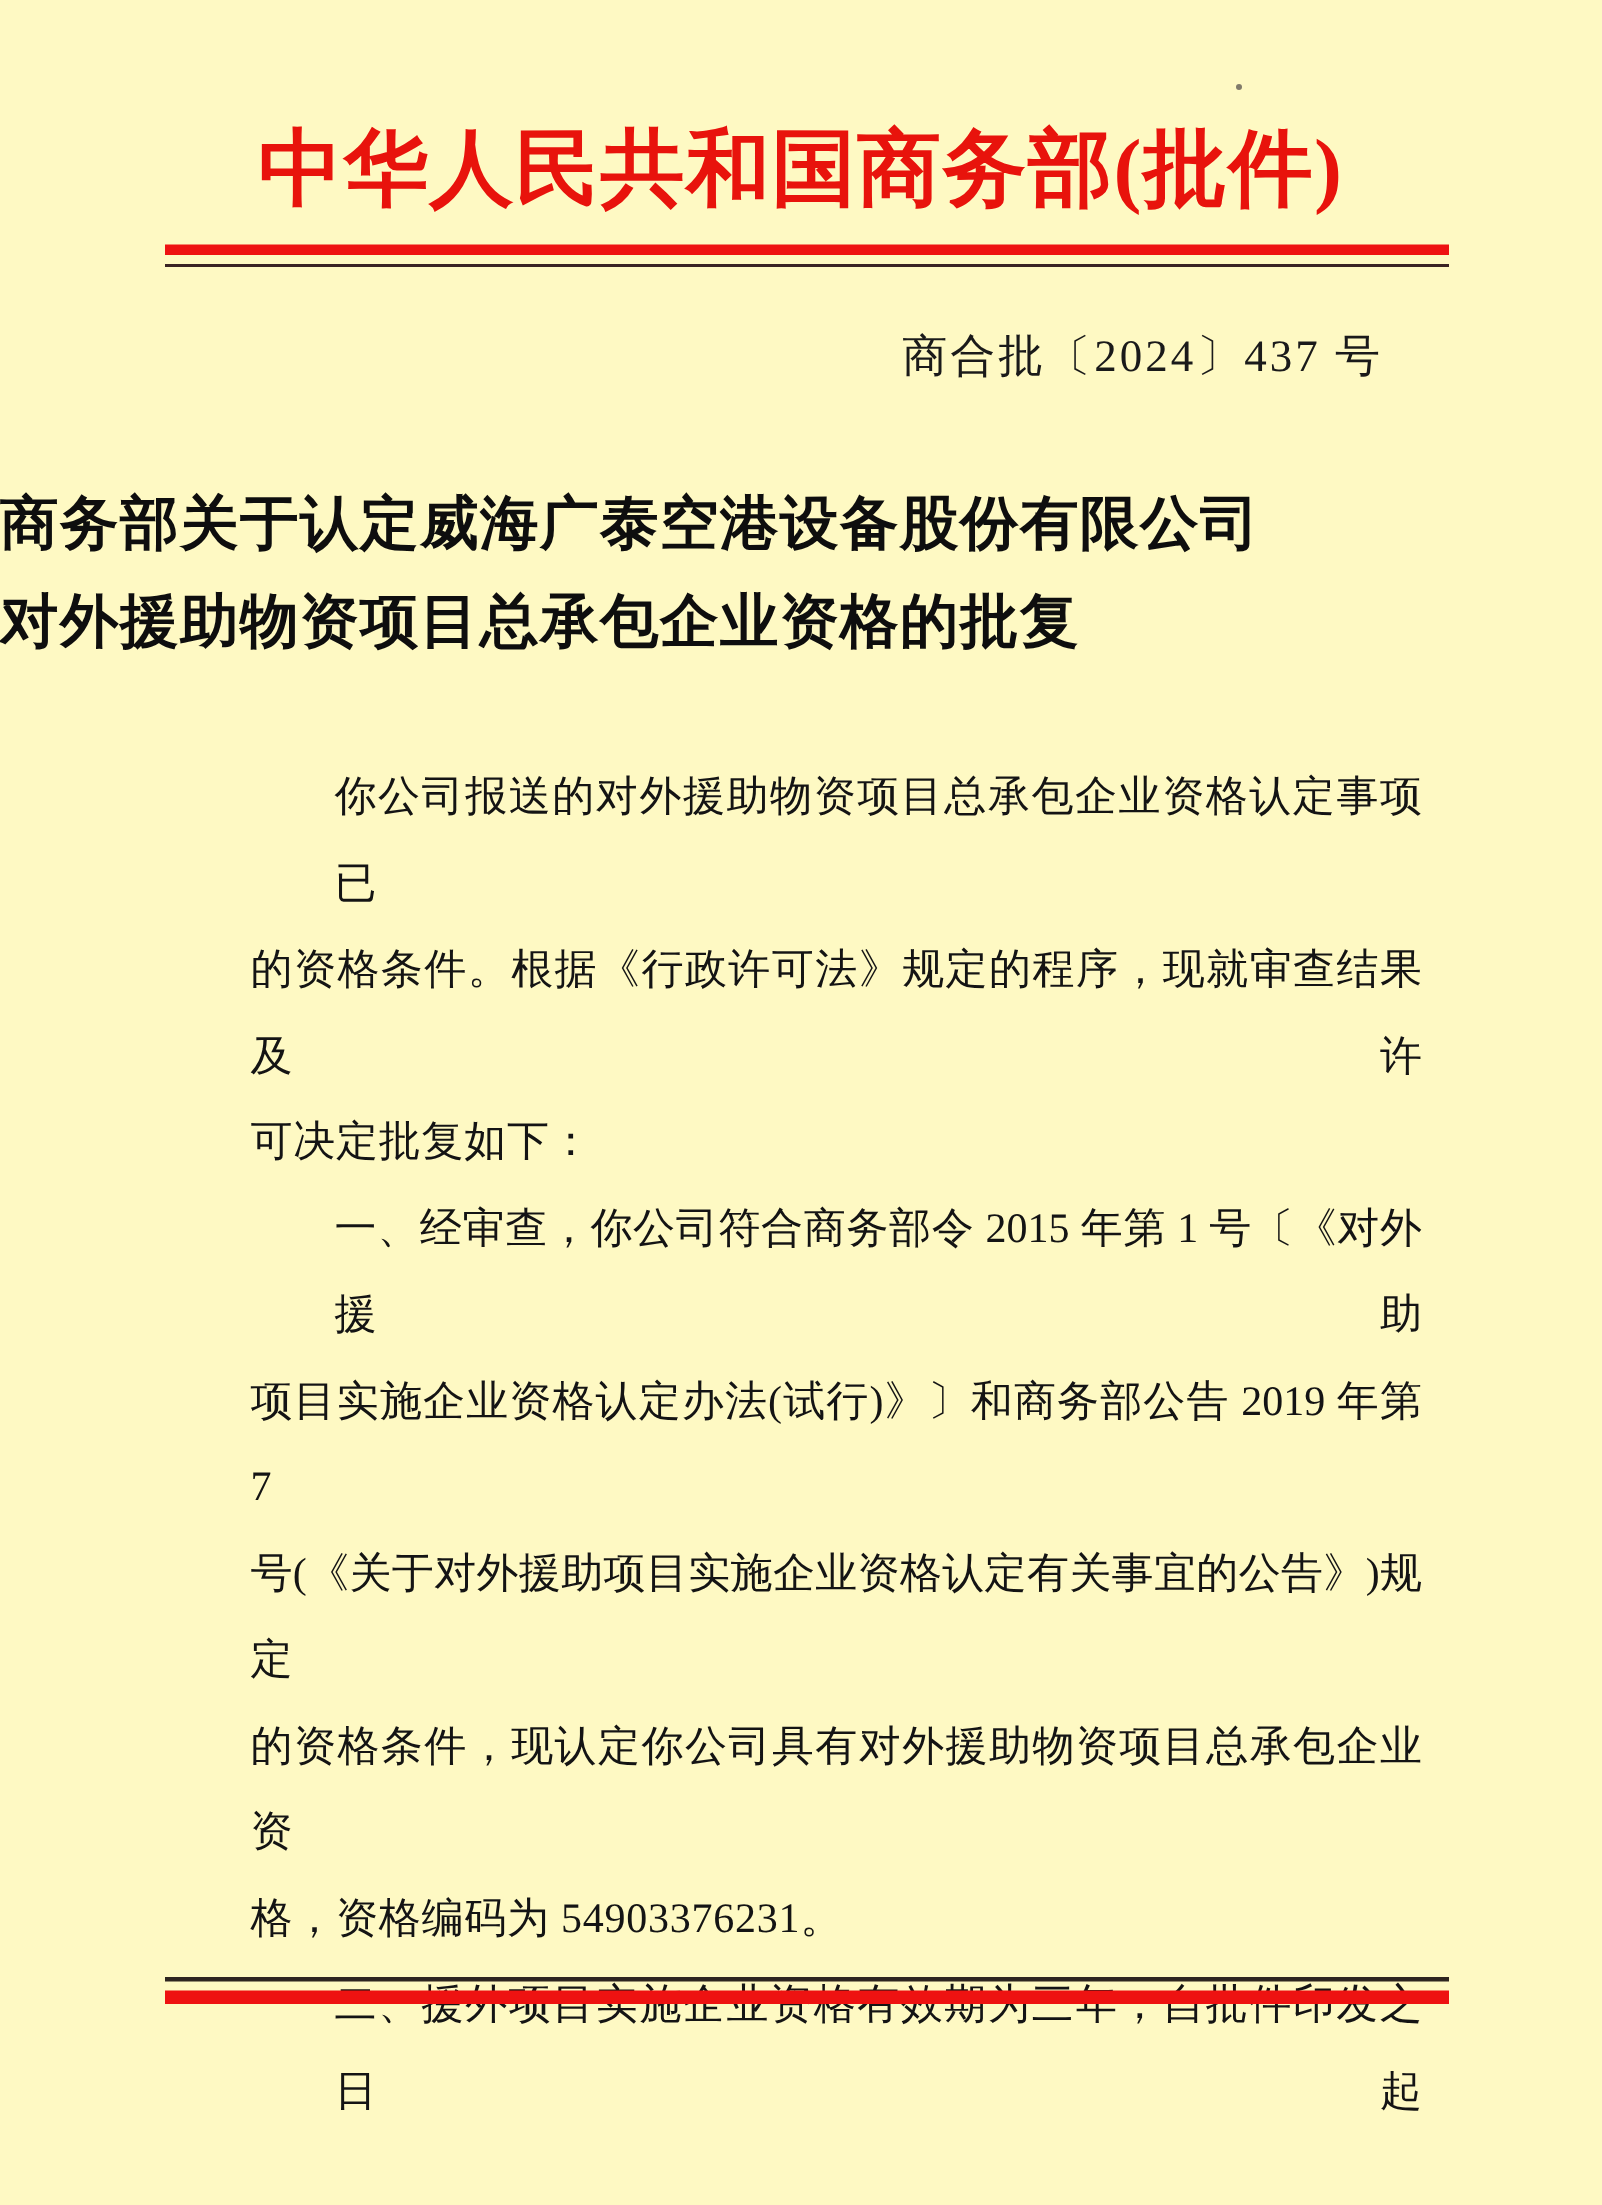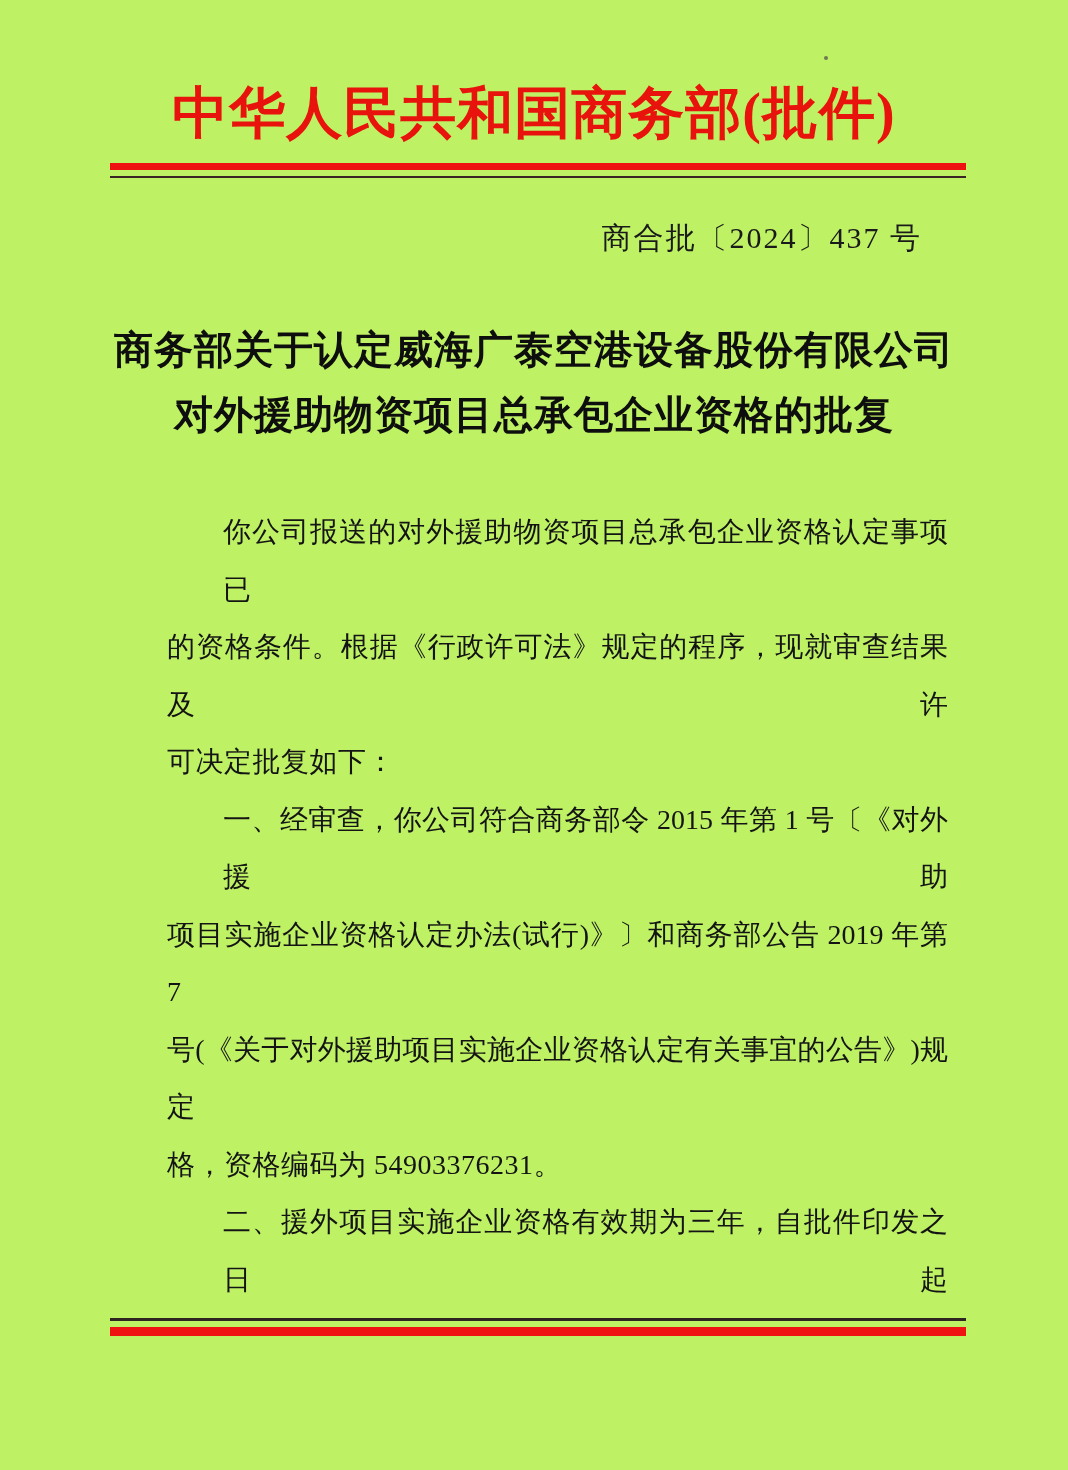--- a/index.html
+++ b/index.html
@@ -6,21 +6,21 @@
     margin: 0;
     padding: 0;
     background: #e9e9e9;
     font-family: "Liberation Serif", "DejaVu Serif", serif;
   }
   .page {
     position: relative;
     width: 1068px;
     height: 1470px;
     margin: 0 auto;
-    background: #bef264;
+    background: #fef9c3;
     overflow: hidden;
     color: #161616;
   }
   
   .speck {
     position: absolute;
     left: 824px;
     top: 56px;
     width: 4px;
     height: 4px;
@@ -62,21 +62,21 @@
     font-size: 30px;
     letter-spacing: 2px;
     color: #1a1a1a;
     white-space: nowrap;
   }
   .doc-title {
     position: absolute;
     left: 0;
     top: 317px;
     width: 100%;
-    text-align: center;
+    text-align: left;
     font-size: 39px;
     font-weight: 700;
     line-height: 65px;
     letter-spacing: 1px;
     color: #0e0e0e;
     margin: 0;
   }
   .body-block {
     position: absolute;
     left: 167px;
@@ -116,20 +116,21 @@
     <span>对外援助物资项目总承包企业资格的批复</span>
   </h2>
 
   <div class="body-block">
     <div class="line indent j">你公司报送的对外援助物资项目总承包企业资格认定事项已</div>
     <div class="line j">的资格条件。根据《行政许可法》规定的程序，现就审查结果及许</div>
     <div class="line">可决定批复如下：</div>
     <div class="line indent j">一、经审查，你公司符合商务部令 2015 年第 1 号〔《对外援助</div>
     <div class="line j">项目实施企业资格认定办法(试行)》〕和商务部公告 2019 年第 7</div>
     <div class="line j">号(《关于对外援助项目实施企业资格认定有关事宜的公告》)规定</div>
+    <div class="line j">的资格条件，现认定你公司具有对外援助物资项目总承包企业资</div>
     <div class="line">格，资格编码为 54903376231。</div>
     <div class="line indent j">二、援外项目实施企业资格有效期为三年，自批件印发之日起</div>
 
   </div>
 
   <div class="rule rule-dark-bottom"></div>
   <div class="rule rule-red-bottom"></div>
 
 </div>
 

